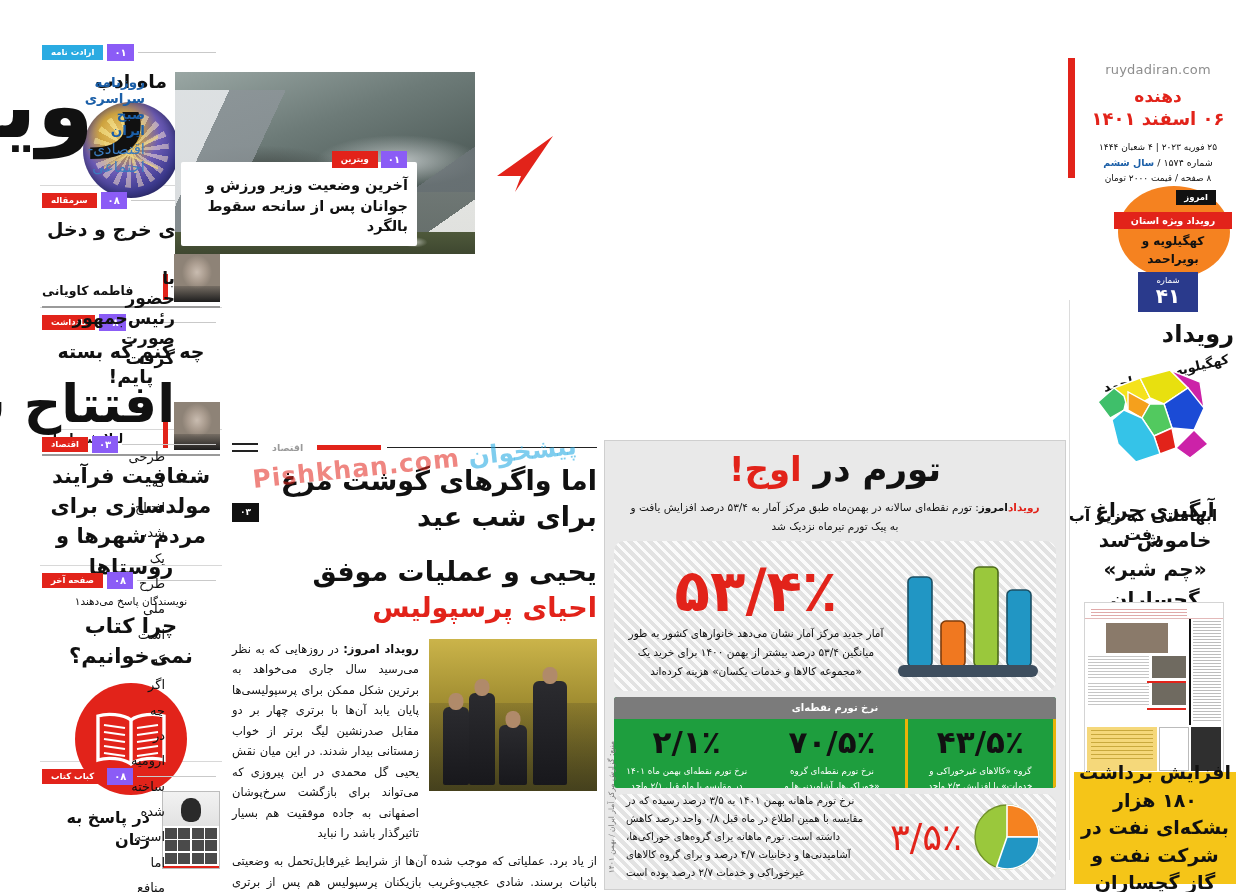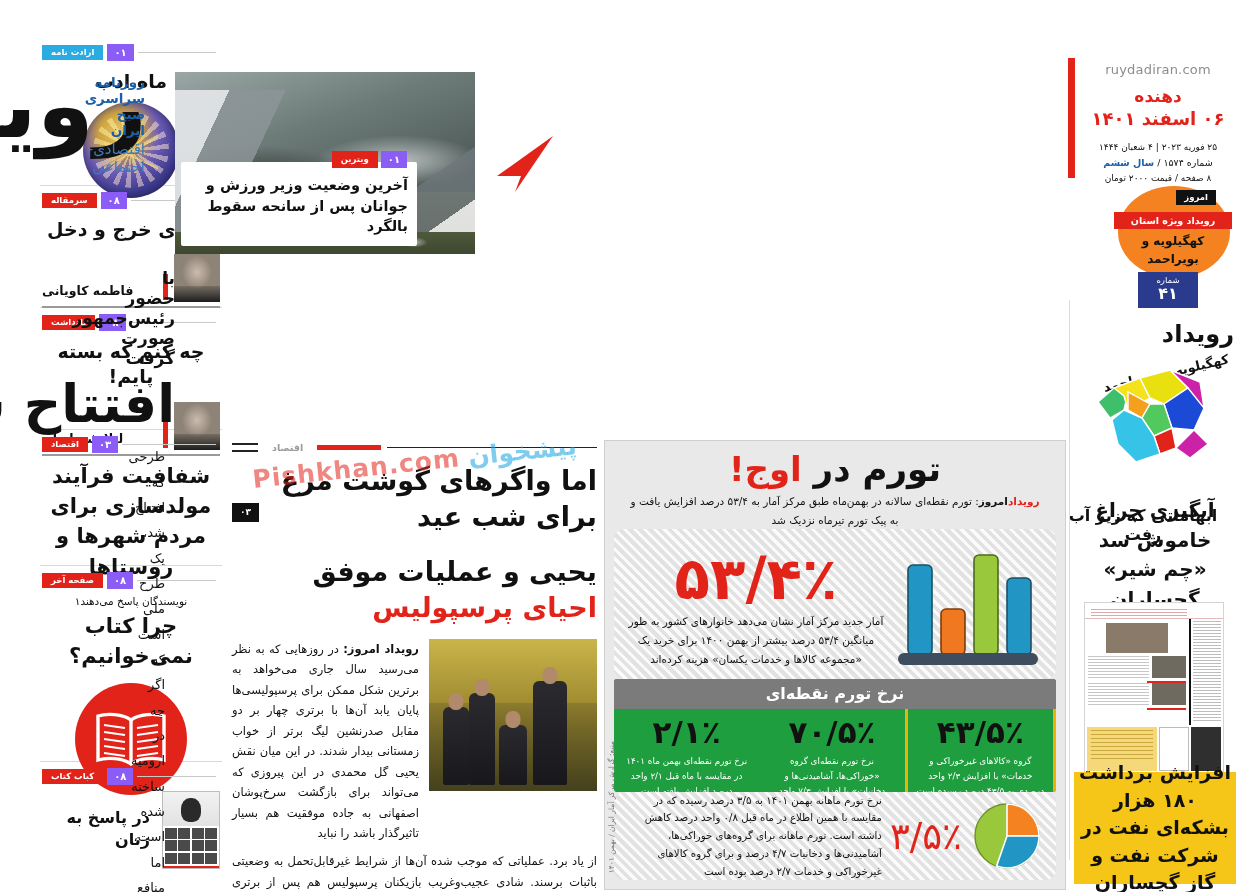--- a/index.html
+++ b/index.html
@@ -291,21 +291,21 @@
     direction: rtl; text-align: justify;
   }
 
   
   .info-panel {
     position: absolute; left: 604px; top: 440px;
     width: 462px; height: 450px;
     background: #e9e9e9;
     border: 1px solid #cfcfcf;
     padding: 8px 9px 9px 9px;
-    display: flex; flex-direction: column; gap: 0;
+    display: flex; flex-direction: column; gap: 6px;
   }
   .info-title {
     text-align: center; font-size: 34px; font-weight: bold;
     color: #111; direction: rtl; line-height: 1.1; margin-top: 2px;
   }
   .info-title .red { color: #e2231a; }
   .info-lead {
     font-size: 10.5px; line-height: 1.75; color: #111; direction: rtl;
     text-align: center; padding: 4px 12px 0 12px;
   }
@@ -328,39 +328,39 @@
     direction: ltr; letter-spacing: -1px;
   }
   .big-desc {
     font-size: 10.5px; line-height: 1.8; color: #111; direction: rtl;
     text-align: center;
   }
   .barchart { width: 148px; height: 118px; flex: 0 0 148px; }
 
   .green-block { background: #1e9e3e; border-radius: 3px; overflow: hidden; }
   .green-head {
-    background: #7b7b7b; color: #fff; font-size: 16px; font-weight: bold;
+    background: #7b7b7b; color: #fff; font-size: 10px; font-weight: bold;
     text-align: center; padding: 5px 0 6px 0; direction: rtl;
   }
   .green-cols { display: flex; flex-direction: row-reverse; }
   .gcol {
     flex: 1; padding: 8px 8px 10px 8px; text-align: center; position: relative;
   }
   .gcol + .gcol { border-right: 3px solid #eab308; }
   .gnum {
     font-size: 31px; font-weight: bold; color: #111; line-height: 1;
     direction: ltr; margin-bottom: 6px;
   }
   .gtxt { font-size: 8.8px; line-height: 1.7; color: #fff; direction: rtl; text-align: center; }
 
   .pie-row {
     display: flex; flex-direction: row-reverse; align-items: center;
     gap: 8px; padding: 9px 12px; min-height: 86px;
   }
-  .pie-text { flex: 1; font-size: 10.2px; line-height: 1.75; color: #111; direction: rtl; text-align: right; }
+  .pie-text { flex: 1; font-size: 10.2px; line-height: 1.75; color: #111; direction: rtl; text-align: left; }
   .pie-num {
     font-size: 37px; font-weight: normal; color: #e2231a; direction: ltr;
     flex: 0 0 auto; line-height: 1;
   }
   .pie-svg { flex: 0 0 74px; }
   .vert-credit {
     position: absolute; left: 2px; top: 300px;
     writing-mode: vertical-rl; transform: rotate(180deg);
     font-size: 7.5px; color: #777; direction: rtl; letter-spacing: .3px;
   }
@@ -417,21 +417,21 @@
     text-align: center; font-size: 12px; font-weight: bold; color: #111;
     direction: rtl; line-height: 1.5;
   }
 
   .issue-box {
     position: absolute; right: 44px; top: 272px; width: 60px;
     background: #2a3a8c; color: #fff; text-align: center;
     padding: 3px 0 5px 0; direction: rtl;
   }
   .issue-box .l1 { font-size: 8.5px; }
-  .issue-box .l2 { font-size: 16px; font-weight: bold; line-height: 1.1; }
+  .issue-box .l2 { font-size: 20px; font-weight: bold; line-height: 1.1; }
 
   .rr-brand {
     position: absolute; right: 8px; top: 320px; width: 158px;
     direction: rtl; text-align: right; height: 44px;
   }
   .rr-brand .bn {
     font-size: 24px; font-weight: bold; color: #111; display: inline-block;
   }
   .rr-brand .bp {
     font-size: 13px; font-weight: bold; color: #111;

